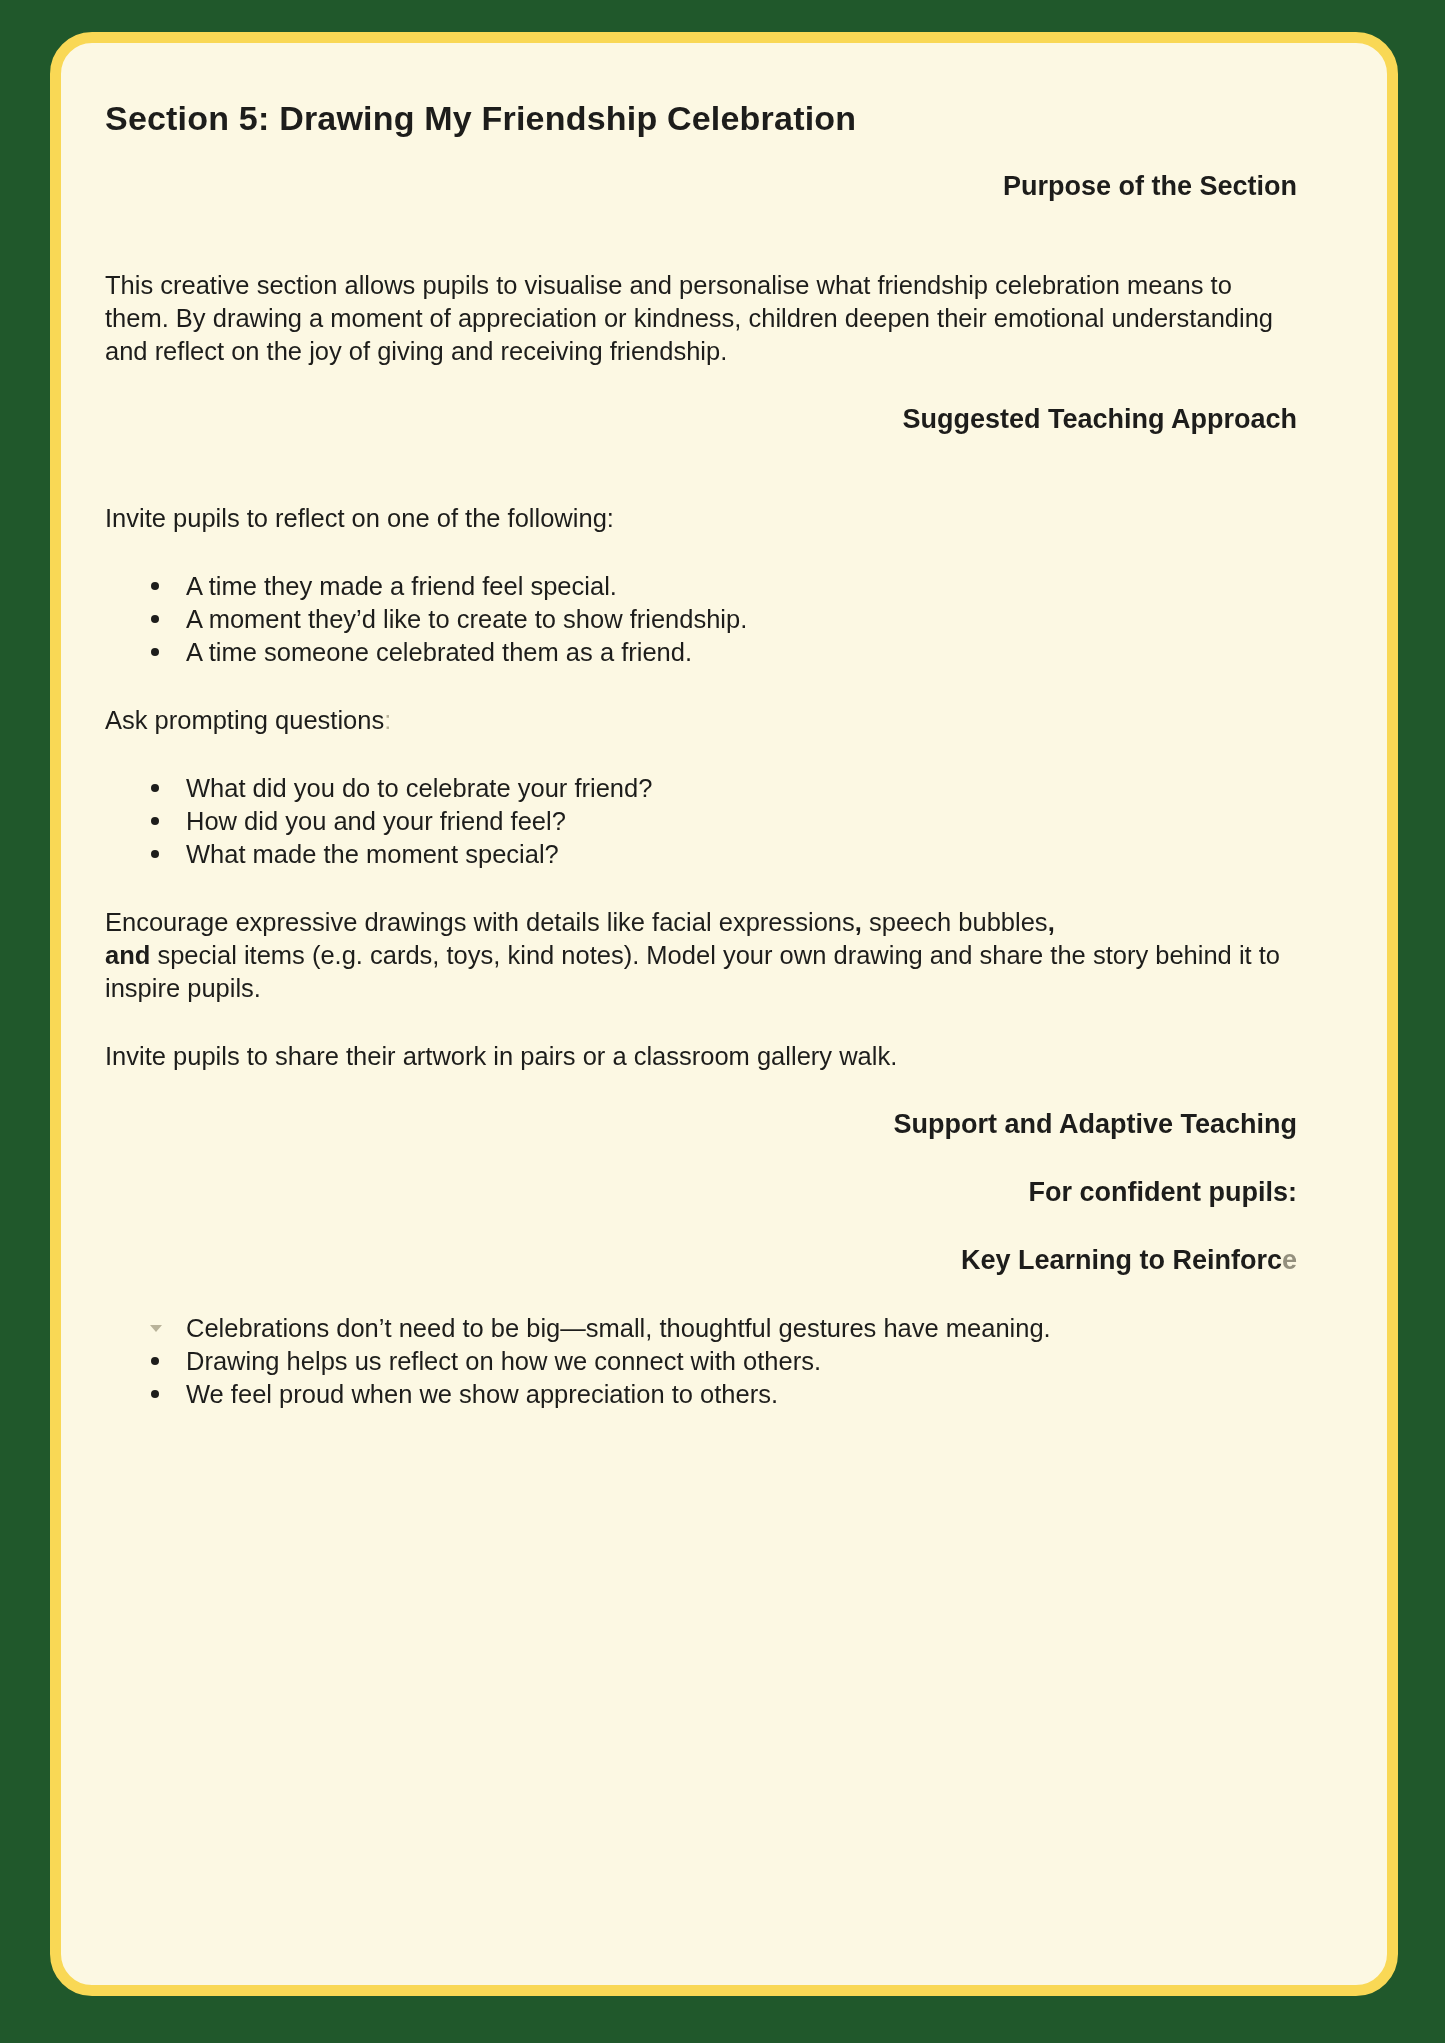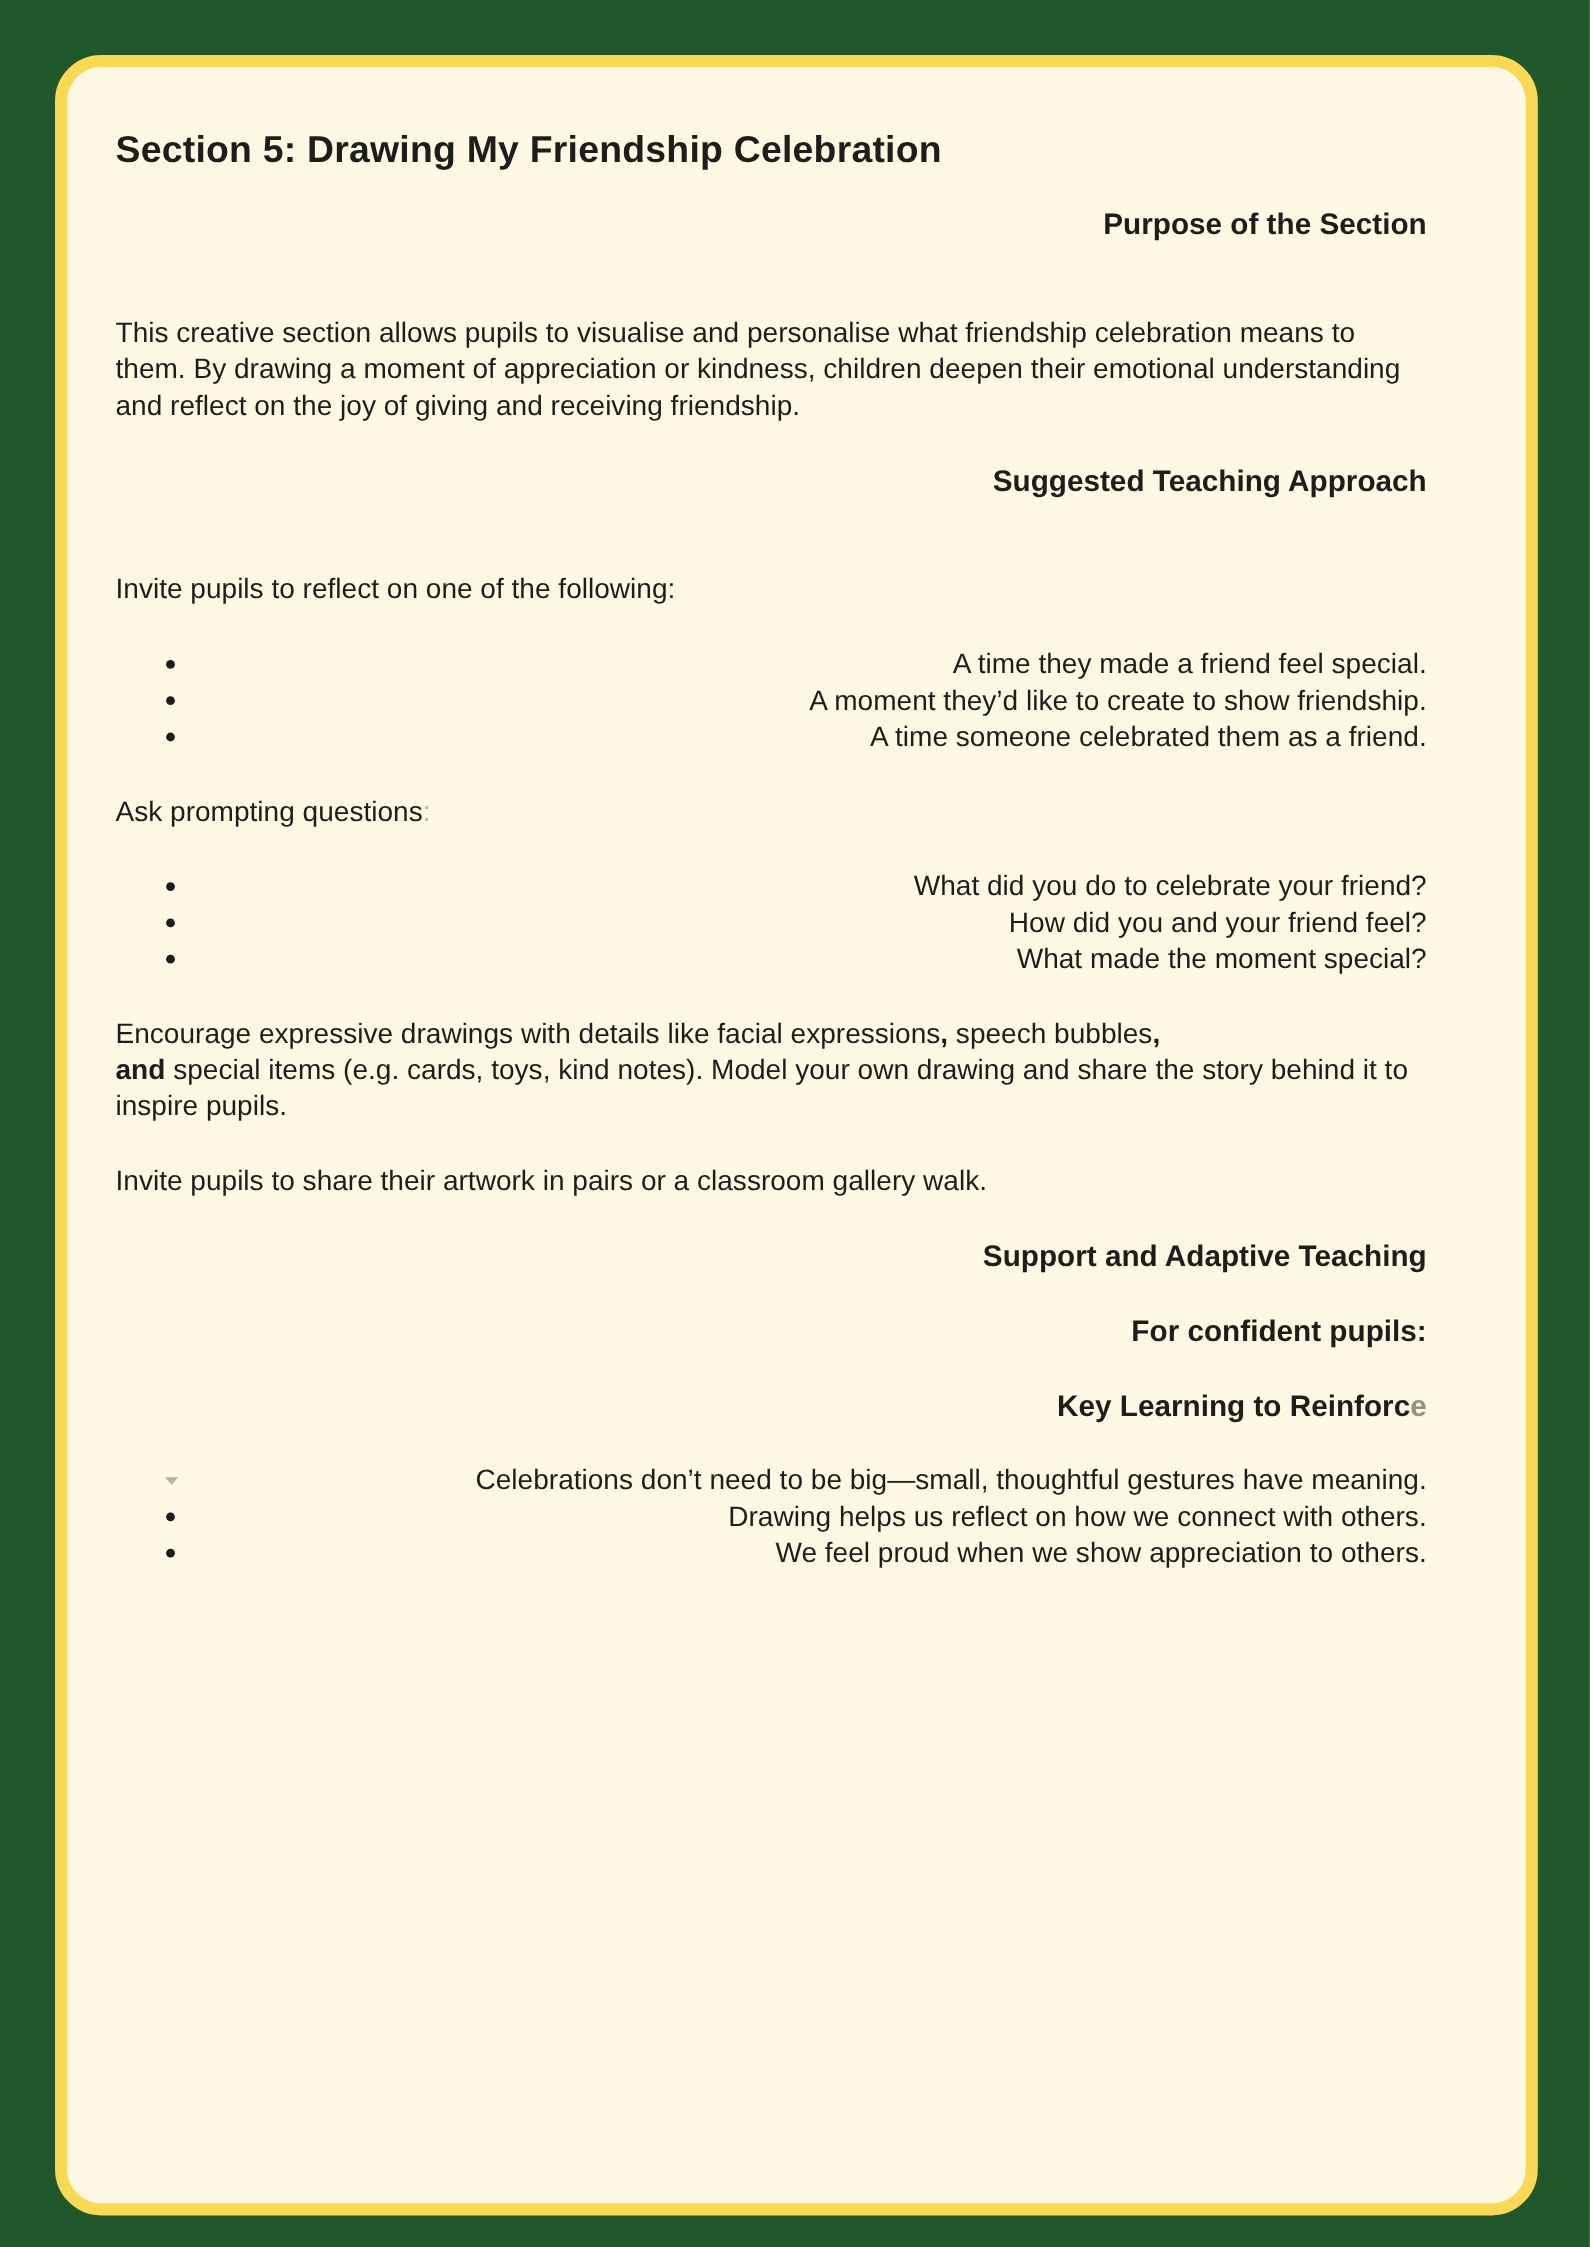--- a/index.html
+++ b/index.html
@@ -3,33 +3,33 @@
 <meta charset="utf-8">
 <style>
   html,body{margin:0;padding:0;background:#20582b;}
   .screen{
     position:relative;width:1445px;height:2043px;overflow:hidden;
     background:#20582b;
     font-family:"Liberation Sans","DejaVu Sans",sans-serif;
     color:#1d1d1b;
   }
   .card{
-    position:absolute;left:50px;top:50px;width:1348px;height:1964px;
+    position:absolute;left:50px;top:32px;width:1348px;height:1964px;
     box-sizing:border-box;
     background:#fcf8e3;
     border:11px solid #f9d855;
     border-radius:42px;
     padding:54px 90px 40px 44px;
   }
   h1{font-size:34px;line-height:42px;font-weight:700;margin:0 0 31px 0;letter-spacing:.2px;}
   h2{font-size:27px;line-height:33px;font-weight:700;margin:0 0 35px 0;text-align:right;}
   h2.gap-lg{margin-bottom:66px;}
   p{font-size:25.5px;line-height:33px;margin:0 0 35px 0;}
   ul{list-style:none;margin:0 0 35px 0;padding:0;}
-  li{position:relative;padding-left:81px;font-size:25.5px;line-height:33px;text-align:right;}
+  li{position:relative;padding-left:81px;font-size:25.5px;line-height:33px;}
   .dot{
     position:absolute;left:46px;top:12px;width:8px;height:8px;
     border-radius:50%;background:#1d1d1b;
   }
   .chevron{
     position:absolute;left:45px;top:13px;width:0;height:0;
     border-left:6px solid transparent;border-right:6px solid transparent;
     border-top:7px solid #b9b39a;
   }
   .faded-colon{color:#b7b198;}

